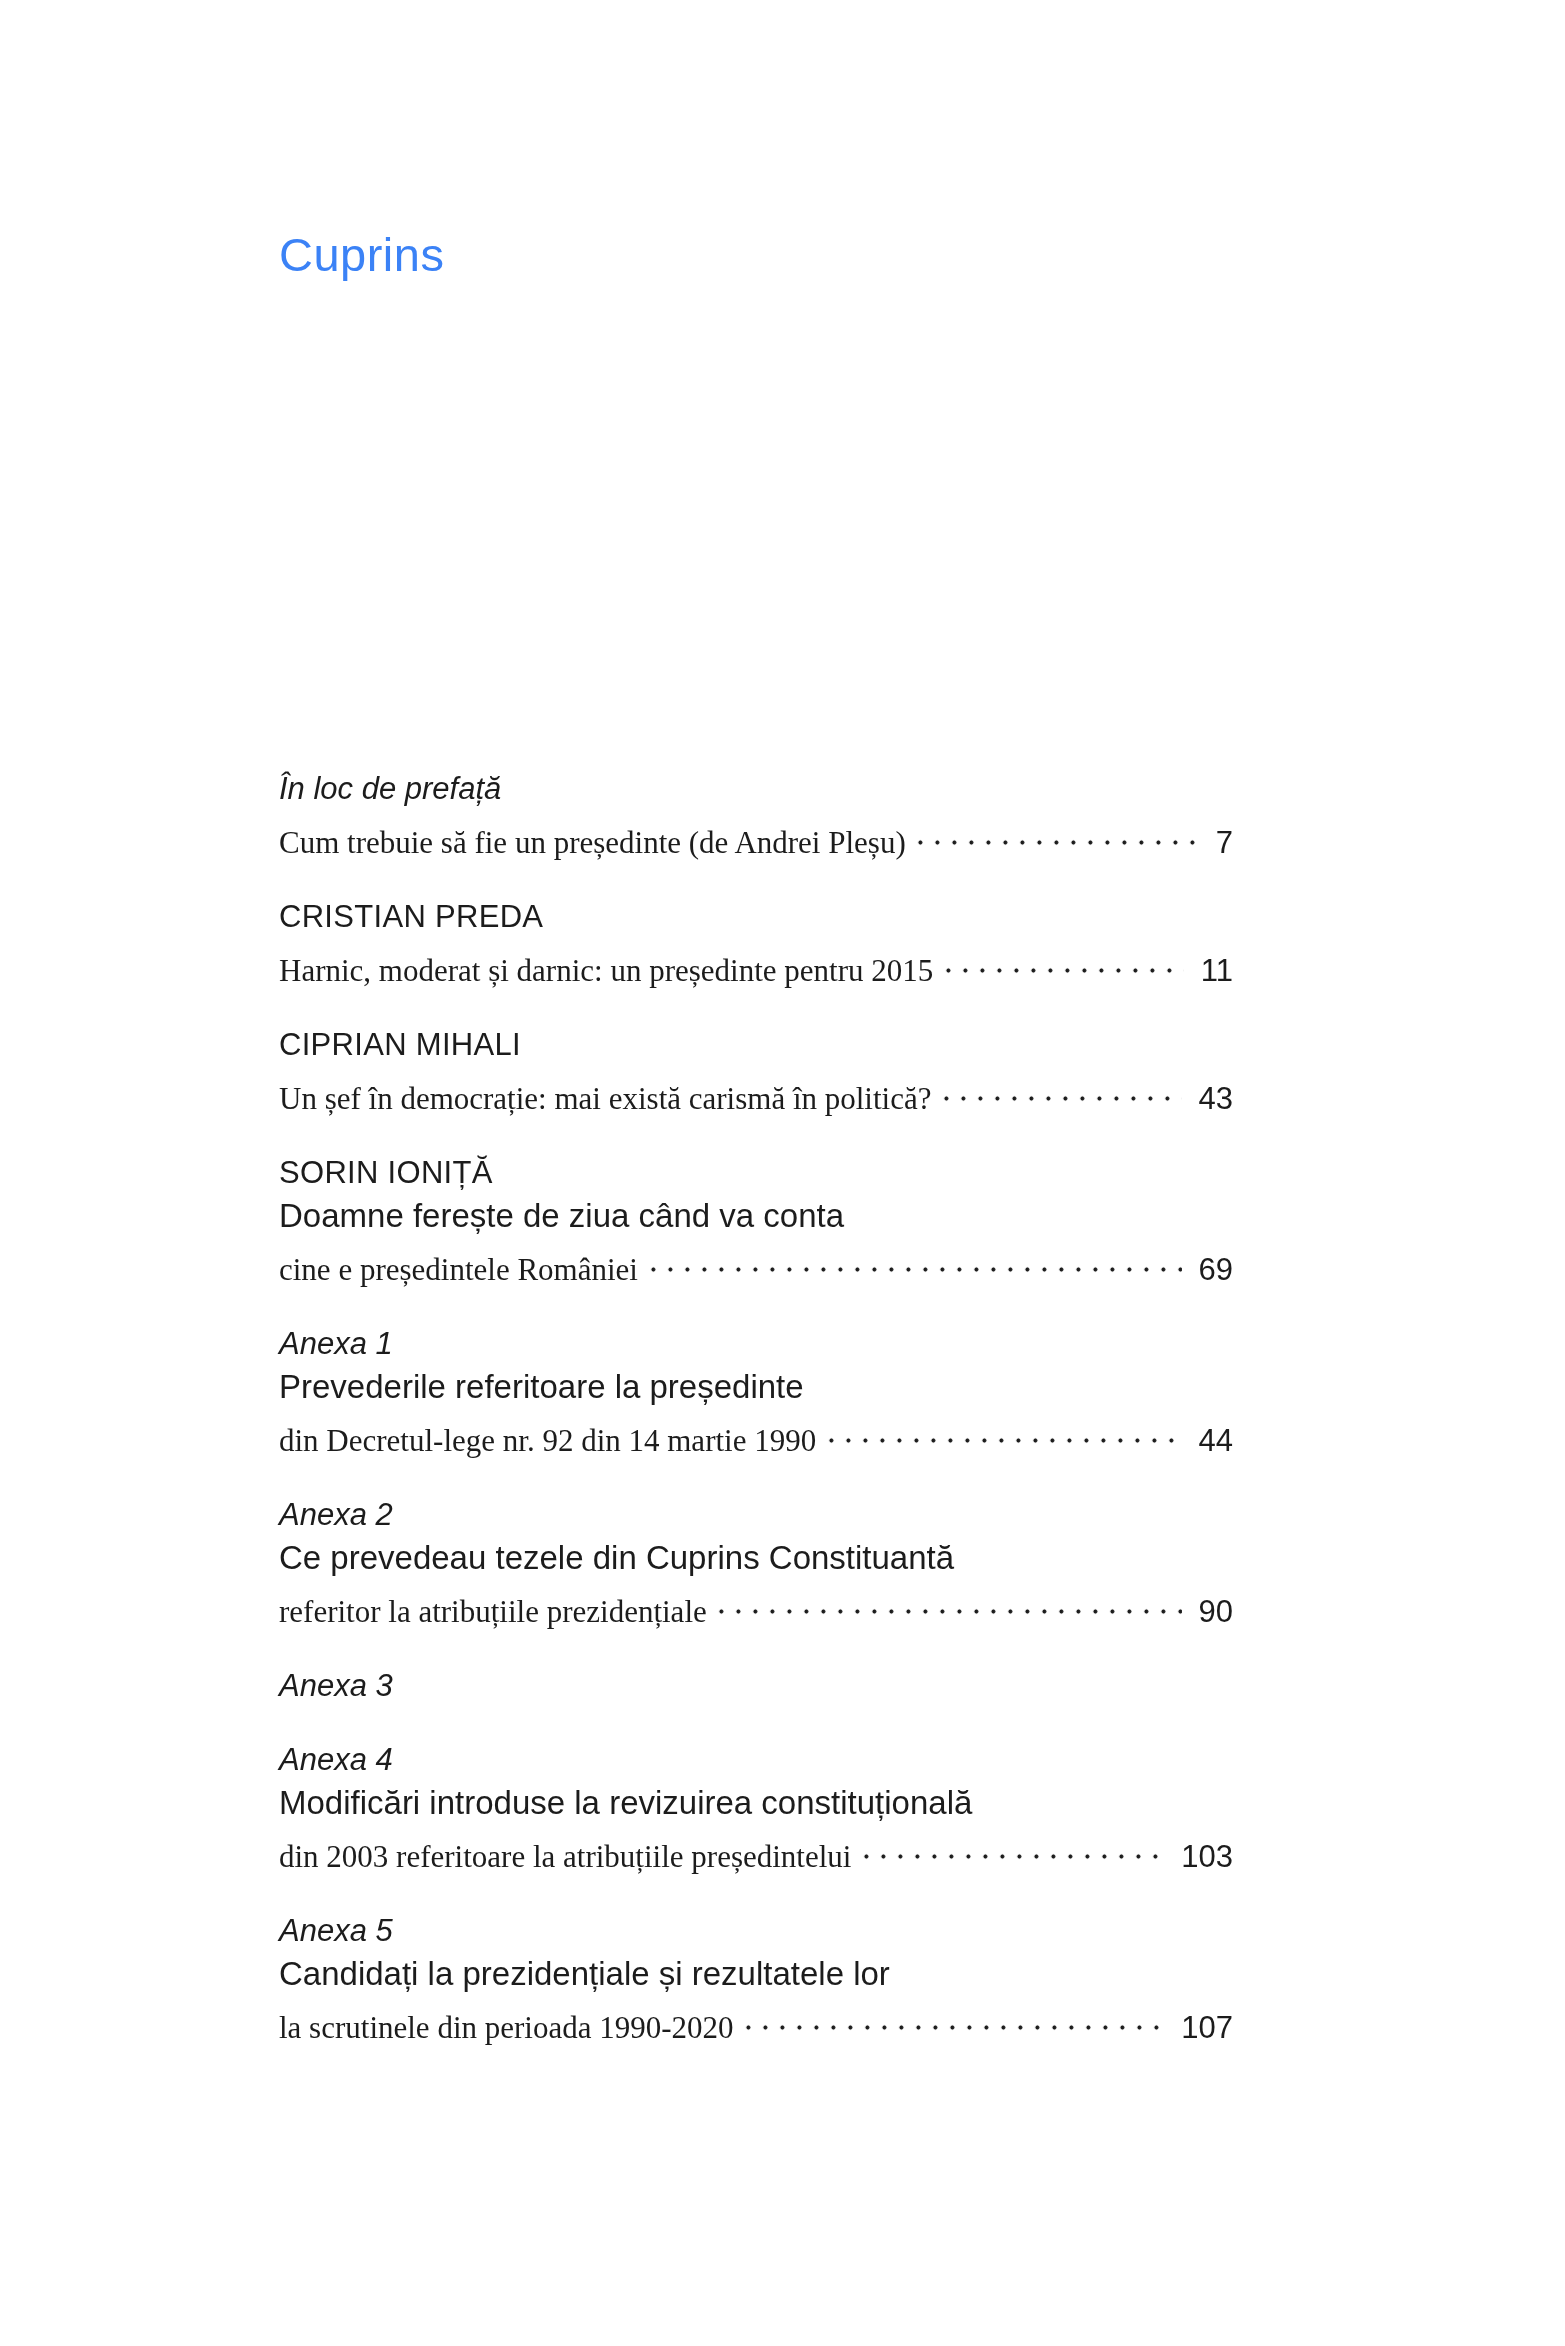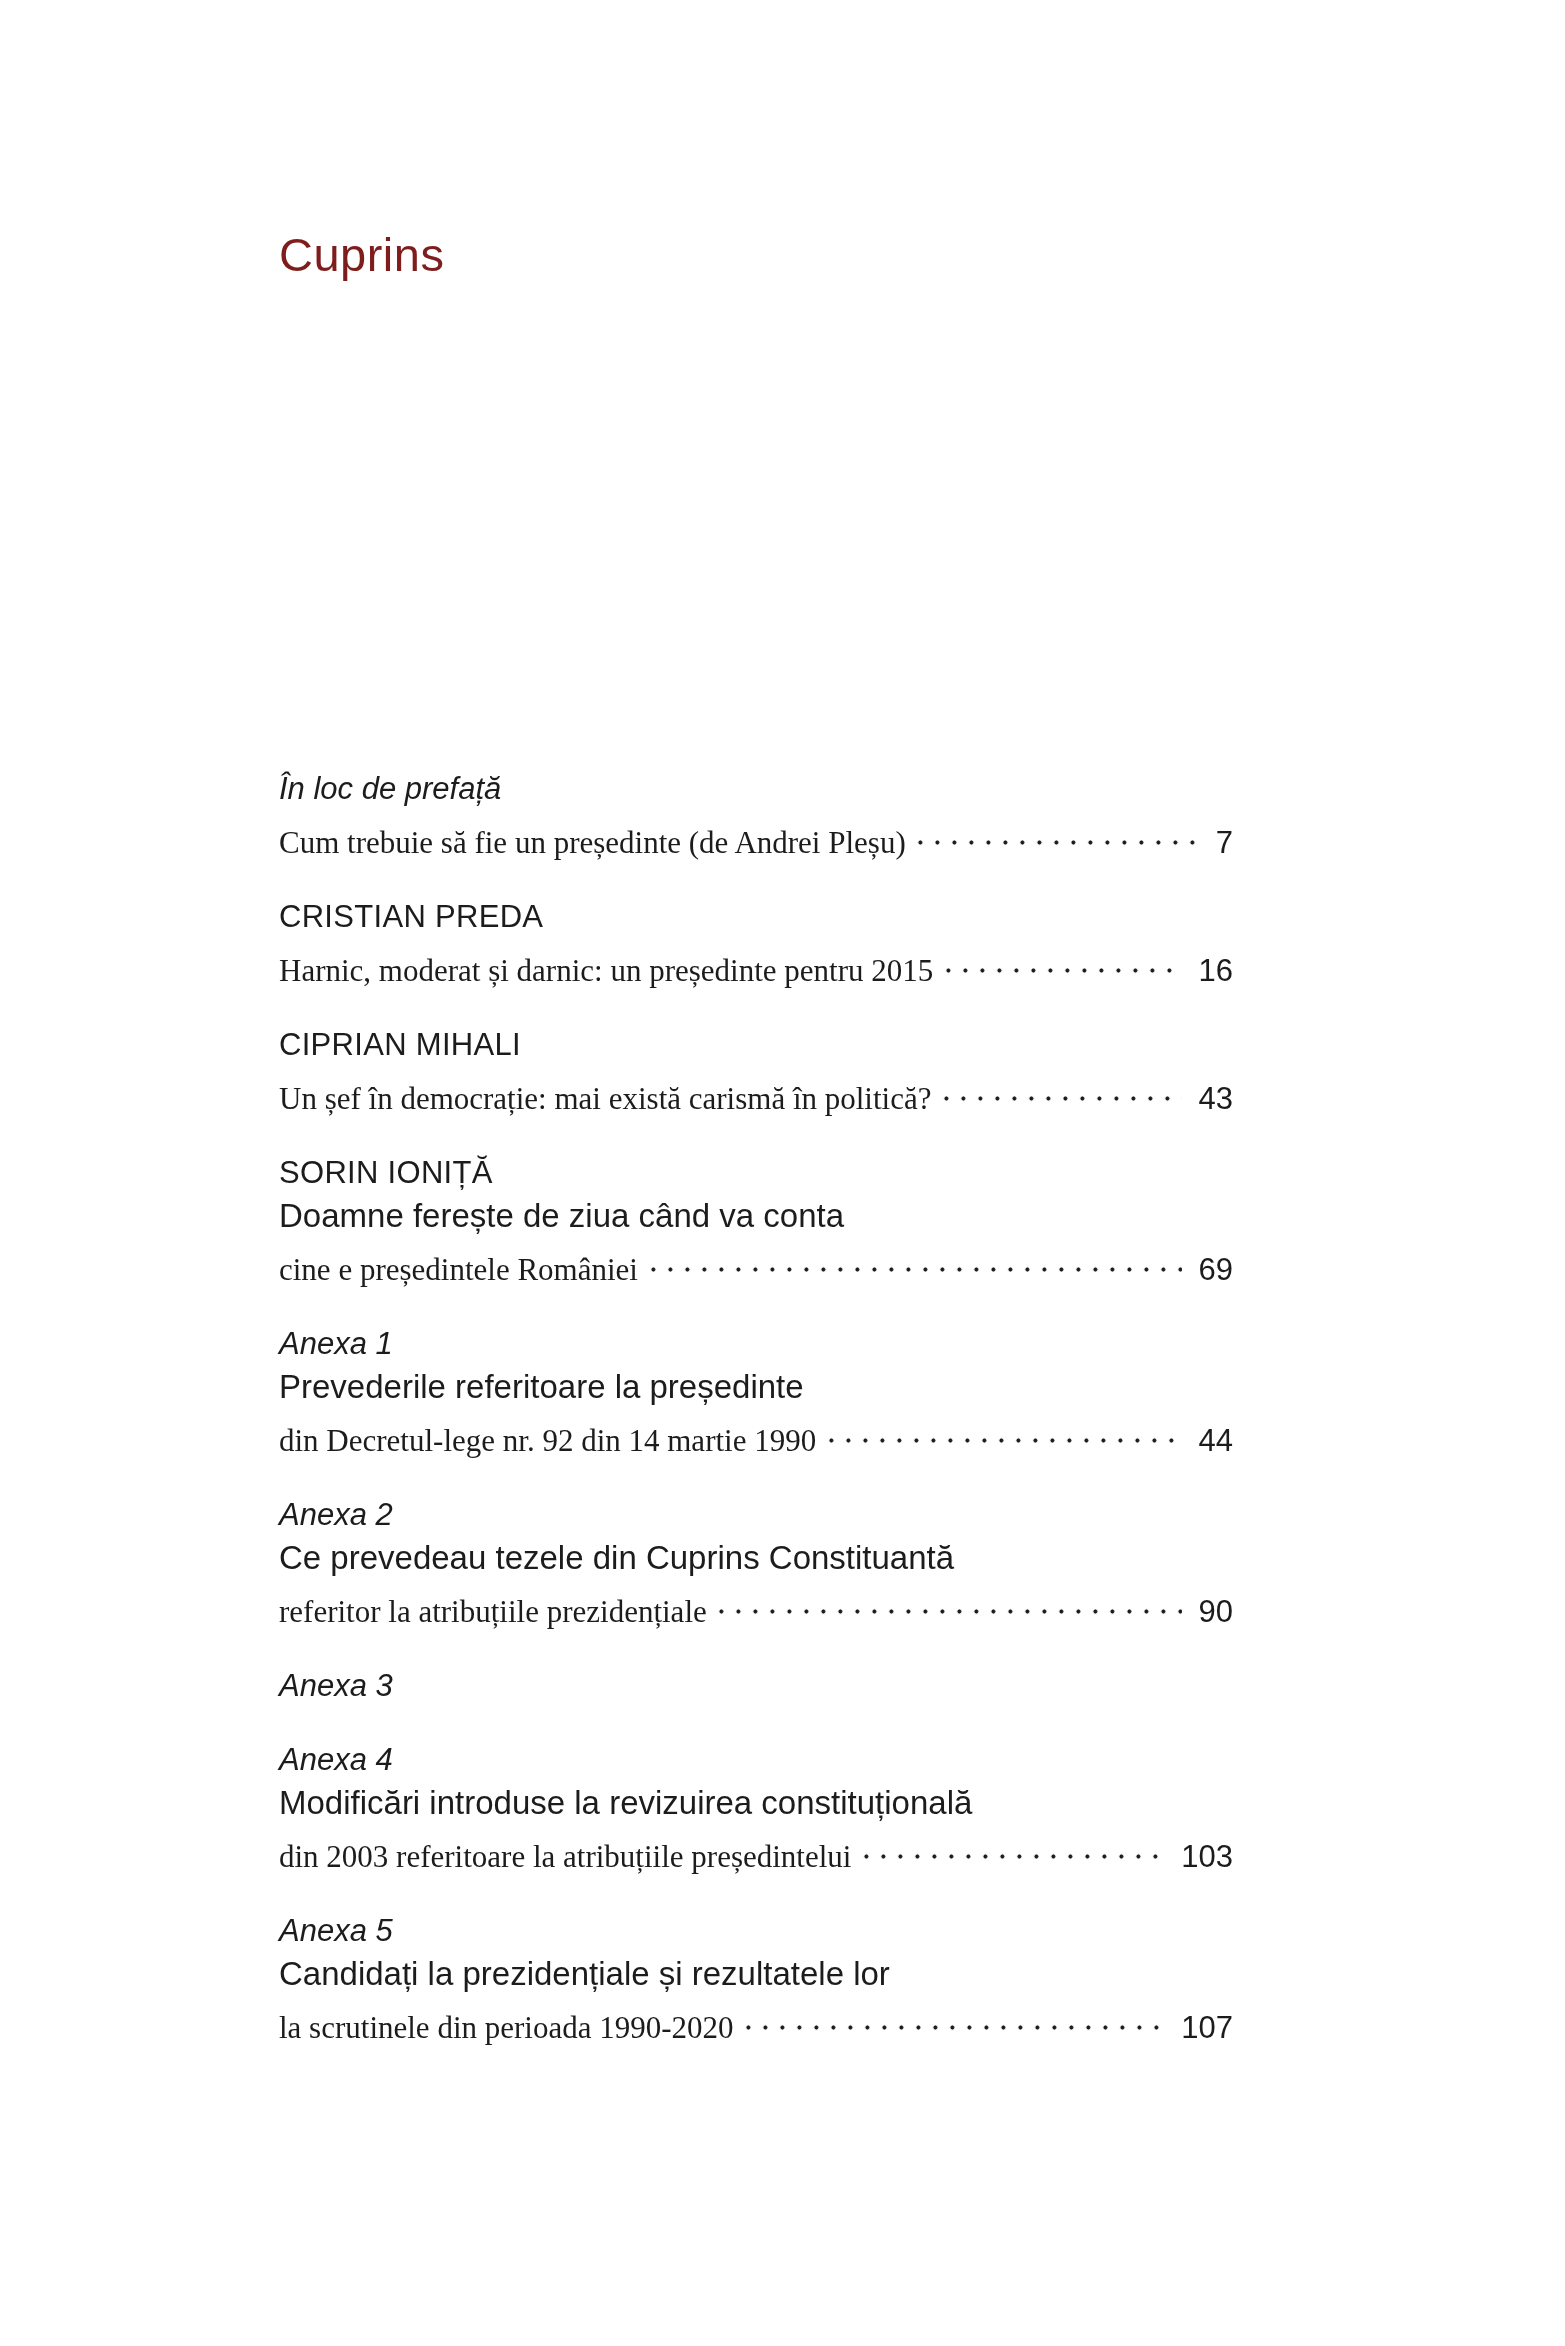--- a/index.html
+++ b/index.html
@@ -19,21 +19,21 @@
     font-family: "Liberation Sans", "DejaVu Sans", sans-serif;
   }
   .page-title {
     position: absolute;
     left: 279px;
     top: 227px;
     font-size: 47px;
     font-weight: 500;
     letter-spacing: 0.5px;
     margin: 0;
-    color: #7f1d1d;
+    color: #3b82f6;
   }
   .entries {
     position: absolute;
     left: 279px;
     top: 741px;
     width: 954px;
   }
   .entry {
     margin-bottom: 31px;
   }
@@ -95,21 +95,21 @@
           <span class="dot-leader"></span>
           <span class="page-number">7</span>
         </div>
       </div>
 
   <div class="entry">
     <div class="entry-heading caps">CRISTIAN PREDA</div>
   <div class="entry-lastline">
           <span class="line-text">Harnic, moderat și darnic: un președinte pentru 2015</span>
           <span class="dot-leader"></span>
-          <span class="page-number">16</span>
+          <span class="page-number">11</span>
         </div>
       </div>
 
   <div class="entry">
     <div class="entry-heading caps">CIPRIAN MIHALI</div>
   <div class="entry-lastline">
           <span class="line-text">Un șef în democrație: mai există carismă în politică?</span>
           <span class="dot-leader"></span>
           <span class="page-number">43</span>
         </div>

